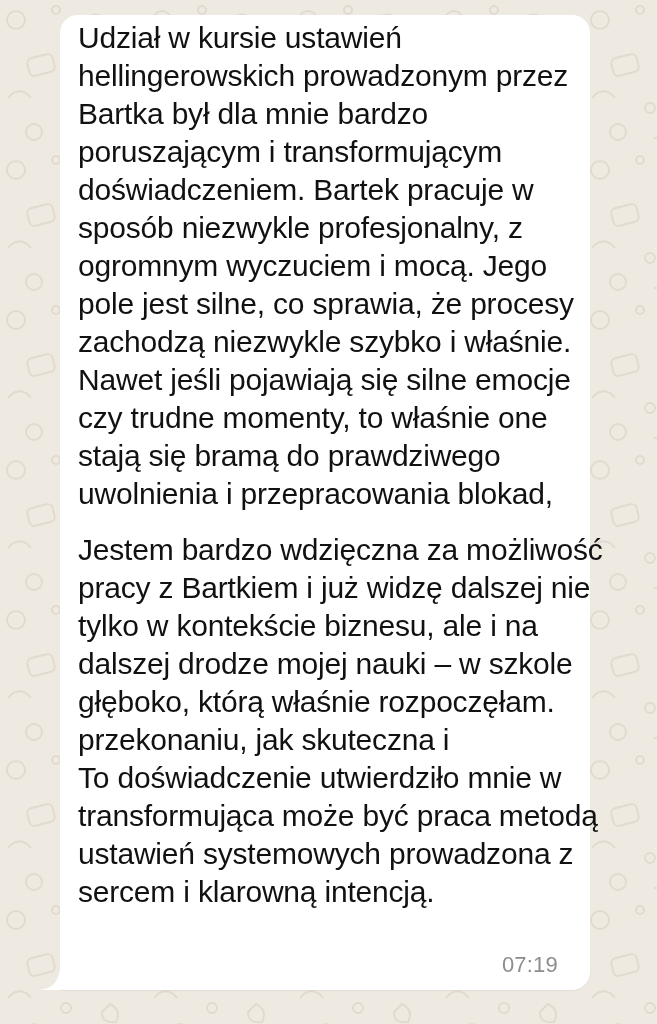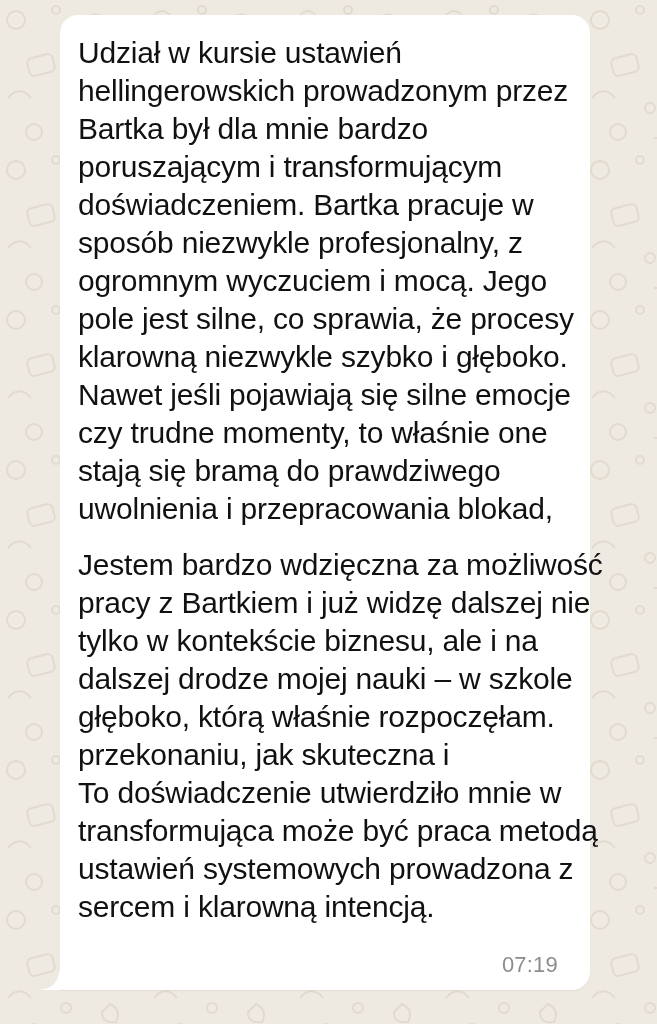--- a/index.html
+++ b/index.html
@@ -23,21 +23,21 @@
   }
   .bubble {
     position: absolute;
     left: 60px;
     top: 15px;
     width: 530px;
     height: 975px;
     background: var(--bubble, #ffffff);
     border-radius: 18px 18px 18px 4px;
     box-sizing: border-box;
-    padding: 19px 16px 12px 18px;
+    padding: 4px 16px 12px 18px;
     box-shadow: 0 1px 1px rgba(0,0,0,0.06);
   }
   .tail {
     position: absolute;
     left: -21px;
     bottom: 0;
     display: block;
   }
   .message-text {
     color: var(--text, #111111);
@@ -94,25 +94,25 @@
     <svg class="tail" width="22" height="34" viewBox="0 0 22 34" xmlns="http://www.w3.org/2000/svg">
       <path d="M22 0 C22 13 19.5 24 14 29 C10 32.2 5 33.6 0 34 L22 34 Z" fill="#ffffff"></path>
     </svg>
 
     <div class="message-text">
         <div class="paragraph">
           <div class="line">Udział w kursie ustawień</div>
           <div class="line">hellingerowskich prowadzonym przez</div>
           <div class="line">Bartka był dla mnie bardzo</div>
           <div class="line">poruszającym i transformującym</div>
-          <div class="line">doświadczeniem. Bartka pracuje w</div>
+          <div class="line">doświadczeniem. Bartek pracuje w</div>
           <div class="line">sposób niezwykle profesjonalny, z</div>
           <div class="line">ogromnym wyczuciem i mocą. Jego</div>
           <div class="line">pole jest silne, co sprawia, że procesy</div>
-          <div class="line">klarowną niezwykle szybko i głęboko.</div>
+          <div class="line">zachodzą niezwykle szybko i właśnie.</div>
           <div class="line">Nawet jeśli pojawiają się silne emocje</div>
           <div class="line">czy trudne momenty, to właśnie one</div>
           <div class="line">stają się bramą do prawdziwego</div>
           <div class="line">uwolnienia i przepracowania blokad,</div>
         </div>
         <div class="paragraph">
           <div class="line">Jestem bardzo wdzięczna za możliwość</div>
           <div class="line">pracy z Bartkiem i już widzę dalszej nie</div>
           <div class="line">tylko w kontekście biznesu, ale i na</div>
           <div class="line">dalszej drodze mojej nauki – w szkole</div>

